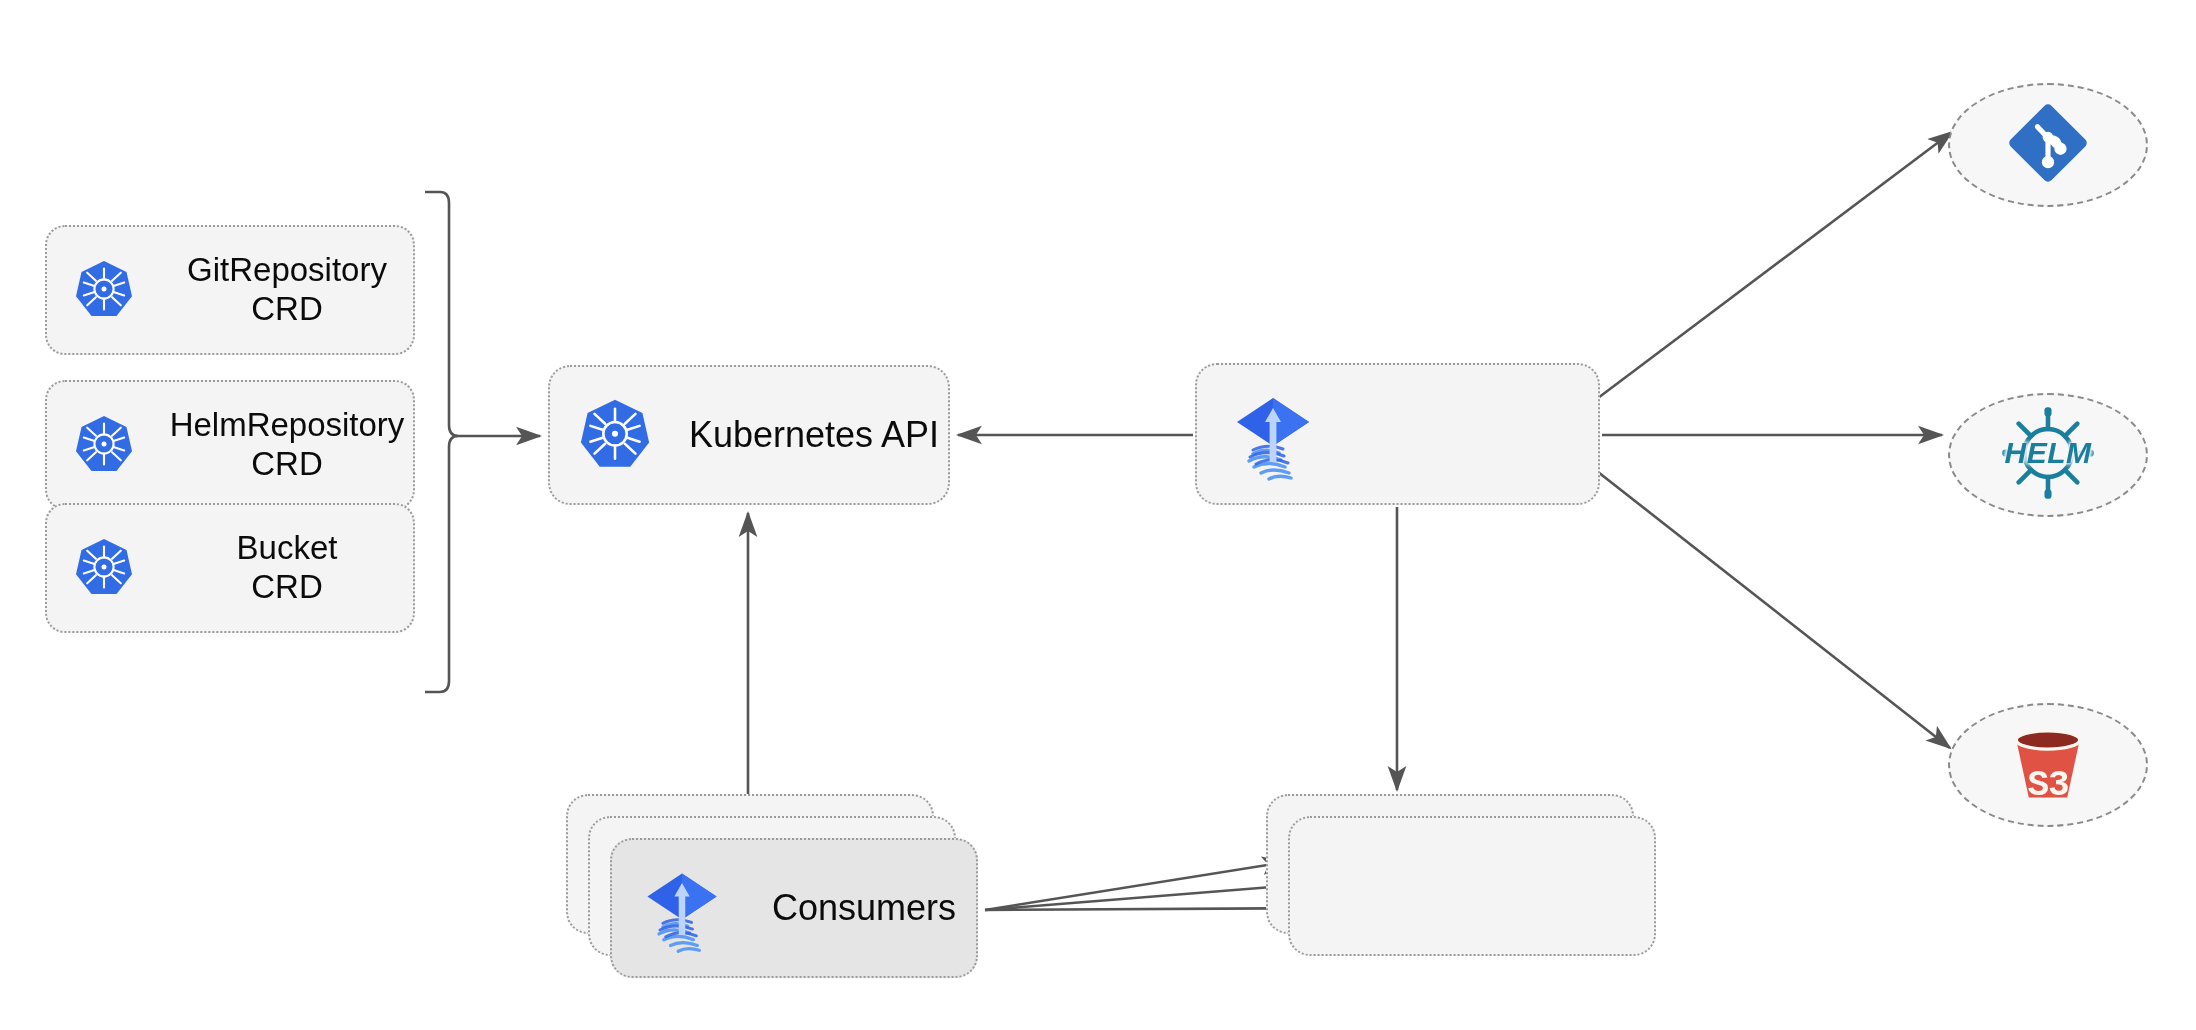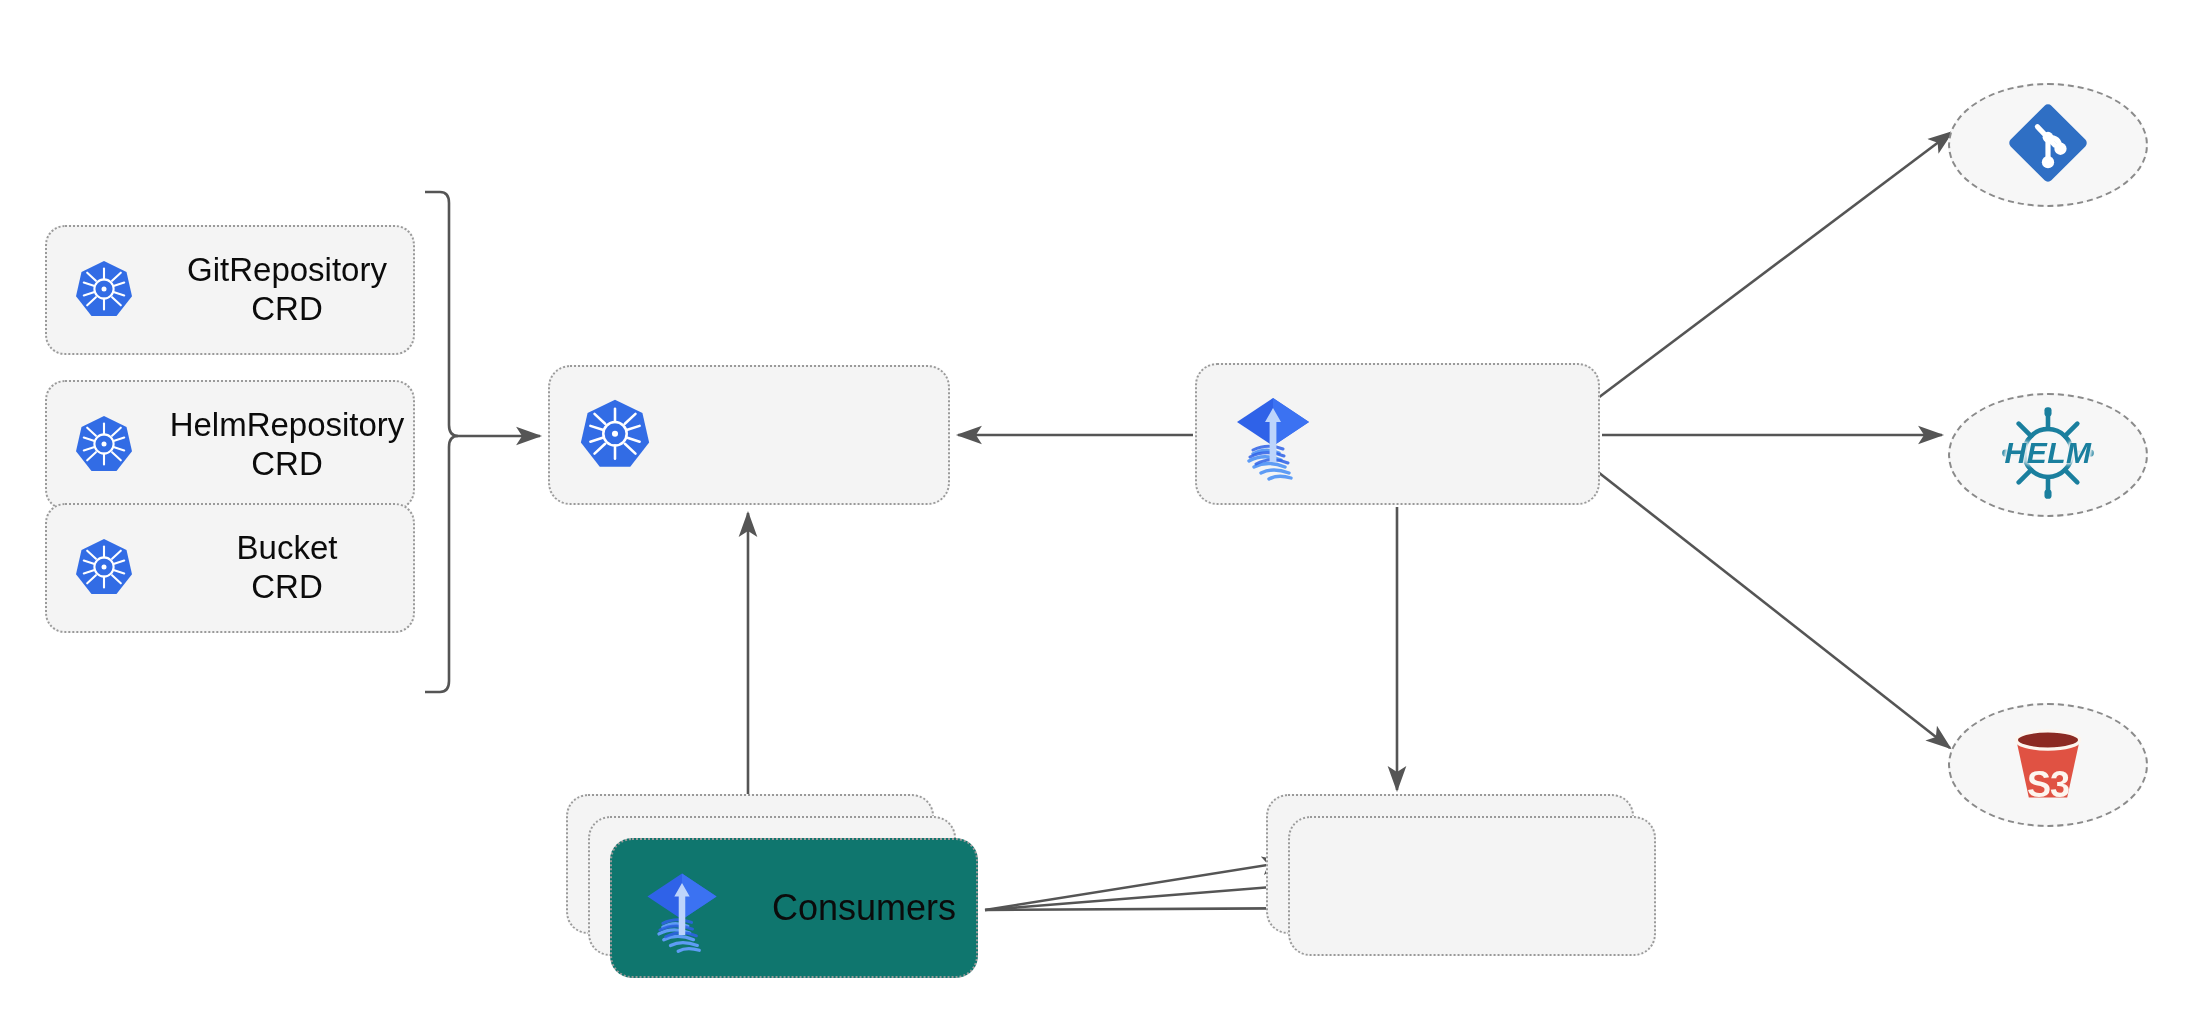--- a/index.html
+++ b/index.html
@@ -101,21 +101,21 @@
     border-radius: 22px;
   }
   .stack .ghost.g1 { left: 0px;  top: 0px;  }
   .stack .ghost.g2 { left: 22px; top: 22px; }
   .stack .front {
     position: absolute;
     box-sizing: border-box;
     left: 44px; top: 44px;
     width: 368px;
     height: 140px;
-    background: #0f766e;
+    background: #e5e5e5;
     border: 2.5px dotted #9a9a9a;
     border-radius: 22px;
   }
   .stack .front .node-inner { padding: 0 16px 0 18px; }
   .stack .front .icon-slot { flex: 0 0 104px; display:flex; align-items:center; justify-content:center; }
   .stack .front .node-label { flex: 1 1 auto; font-size: 36px; }
 
   #consumers { left: 566px; top: 794px; width: 412px; height: 184px; }
   #artifacts { left: 1266px; top: 794px; width: 412px; height: 184px; }
   #artifacts .front .icon-slot { flex: 0 0 116px; }
@@ -266,20 +266,21 @@
             <line x1="41.5" y1="34.1" x2="52.2" y2="37.5"></line>
             <line x1="52.2" y1="24.5" x2="41.5" y2="27.9"></line>
             <line x1="22.5" y1="34.1" x2="11.8" y2="37.5"></line>
             <line x1="15.2" y1="47.3" x2="23.9" y2="39.2"></line>
             <line x1="40.1" y1="22.8" x2="48.8" y2="14.7"></line>
             <line x1="48.8" y1="47.3" x2="40.1" y2="39.2"></line>
             <line x1="23.9" y1="22.8" x2="15.2" y2="14.7"></line>
           </g>
         </svg>
       </span>
+      <span class="node-label">Kubernetes API</span>
     </div>
   </div>
 
   <div class="node" id="source-controller">
     <div class="node-inner">
       <span class="icon-slot">
         <svg width="100" height="100" viewBox="0 0 100 100">
           <polygon points="50,14 86,38 50,62 14,38" fill="#2f62e8"></polygon>
           <polygon points="50,14 86,38 50,62" fill="#3b72f2"></polygon>
           <g stroke="#5e9cf5" stroke-width="3.4" fill="none" stroke-linecap="round">
@@ -378,17 +379,17 @@
   </div>
 
   <div class="circle-node" id="circle-s3">
     <span style="position:relative;display:inline-block;">
       <svg width="96" height="96" viewBox="0 0 100 100">
         <path d="M17,26 L83,26 L70,86 L30,86 Z" fill="#e05243"></path>
         <ellipse cx="50" cy="26" rx="33" ry="9.5" fill="#8c2a22"></ellipse>
         <ellipse cx="50" cy="26" rx="33" ry="9.5" fill="none" stroke="#fdf6ef" stroke-width="3.4"></ellipse>
       </svg>
       <span style="position:absolute;left:0;top:22px;width:96px;height:96px;display:flex;align-items:center;justify-content:center;
-                   color:#fdf6ef;font-family:Liberation Sans, sans-serif;font-weight:bold;font-size:36px;letter-spacing:-1px;">S3</span>
+                   color:#fdf6ef;font-family:Liberation Mono, monospace;font-weight:bold;font-size:36px;letter-spacing:-1px;">S3</span>
     </span>
   </div>
 
 </div>
 
 </body></html>

